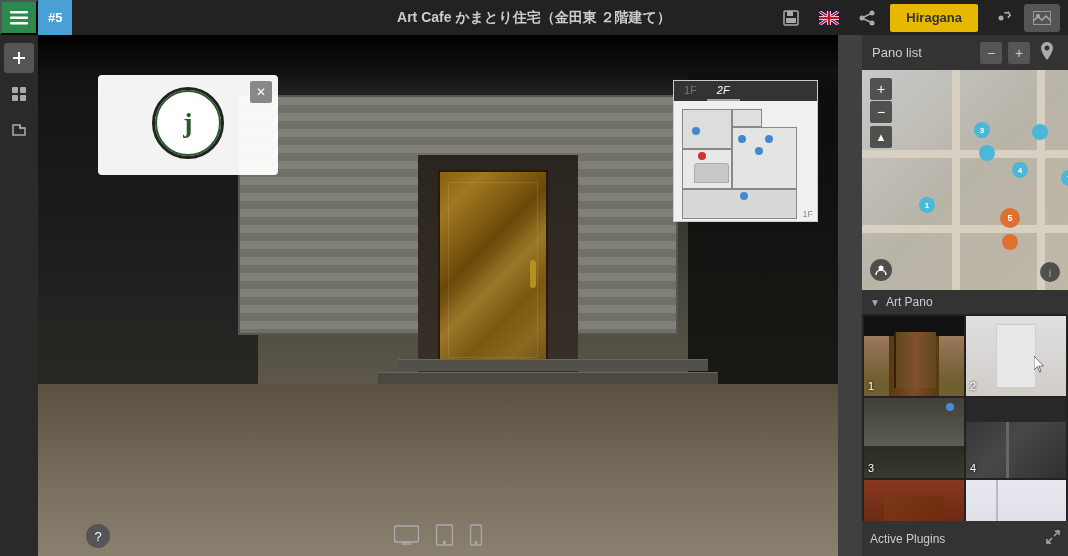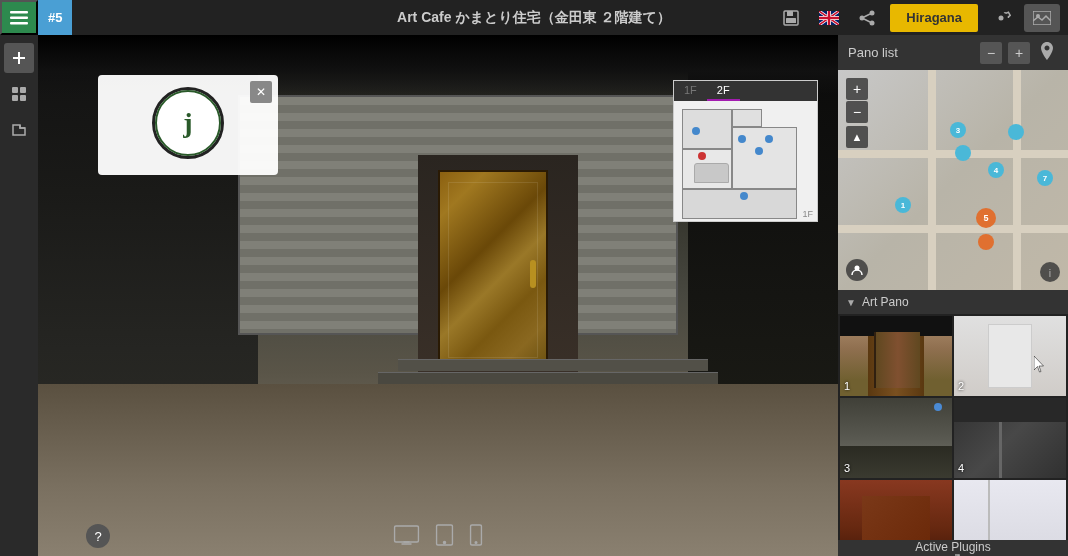--- a/index.html
+++ b/index.html
@@ -201,21 +201,22 @@
       background: #333;
     }
     .fp-tab {
       padding: 3px 10px;
       font-size: 11px;
       color: #aaa;
       cursor: pointer;
     }
     .fp-tab.active {
       color: #fff;
-      border-bottom: 2px solid #a21caf;
+      border-bottom: 2px solid #a3a3a3;
+      font-style: italic;
     }
     .fp-tab.inactive { color: #777; }
     .floorplan-img {
       width: 100%;
       height: 120px;
       background: #f0f0f0;
       position: relative;
       overflow: hidden;
     }
     
@@ -268,24 +269,25 @@
       cursor: pointer;
       font-size: 13px;
       display: flex;
       align-items: center;
       justify-content: center;
     }
 
     
     .right-panel {
       width: 230px;
-      background: #84cc16;
+      background: #404040;
       display: flex;
       flex-direction: column;
       flex-shrink: 0;
+      padding-left: 24px;
     }
 
     
     .pano-list-header {
       height: 35px;
       background: #333;
       display: flex;
       align-items: center;
       padding: 0 10px;
       gap: 6px;
@@ -466,27 +468,26 @@
       position: absolute;
       bottom: 4px;
       left: 4px;
       color: #fff;
       font-size: 11px;
       text-shadow: 0 0 3px #000;
     }
 
     
     .active-plugins-bar {
-      height: 16px;
+      height: 35px;
       background: #333;
       display: flex;
       align-items: center;
       padding: 0 8px;
       flex-shrink: 0;
-      flex-direction: column;
     }
     .active-plugins-label {
       color: #ccc;
       font-size: 12px;
       flex: 1;
     }
     .expand-btn {
       background: transparent;
       border: none;
       color: #aaa;

